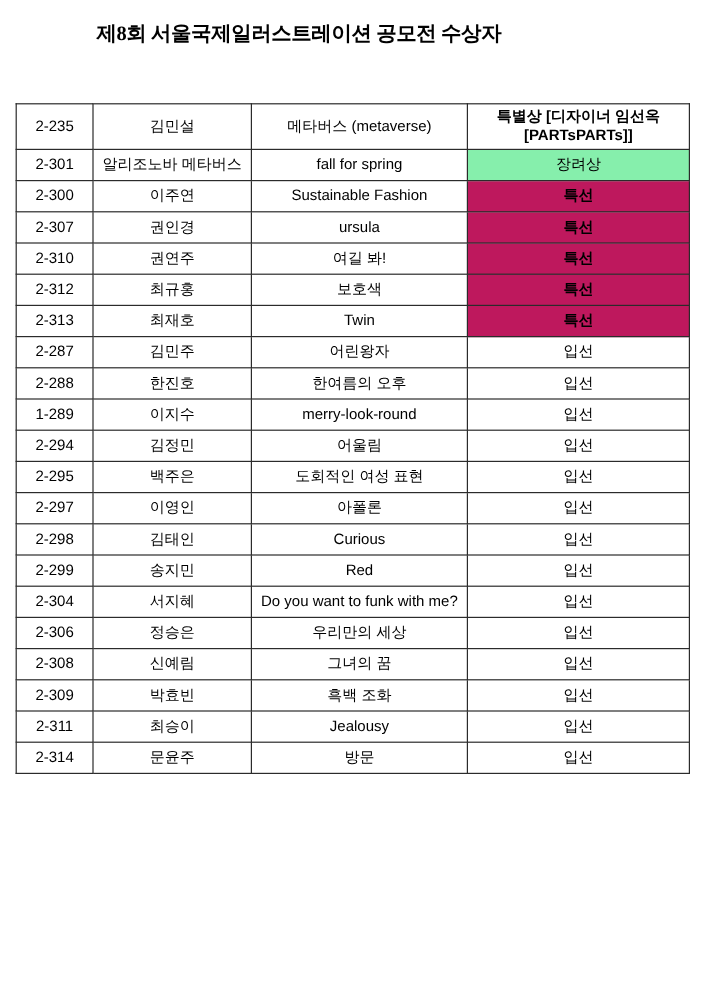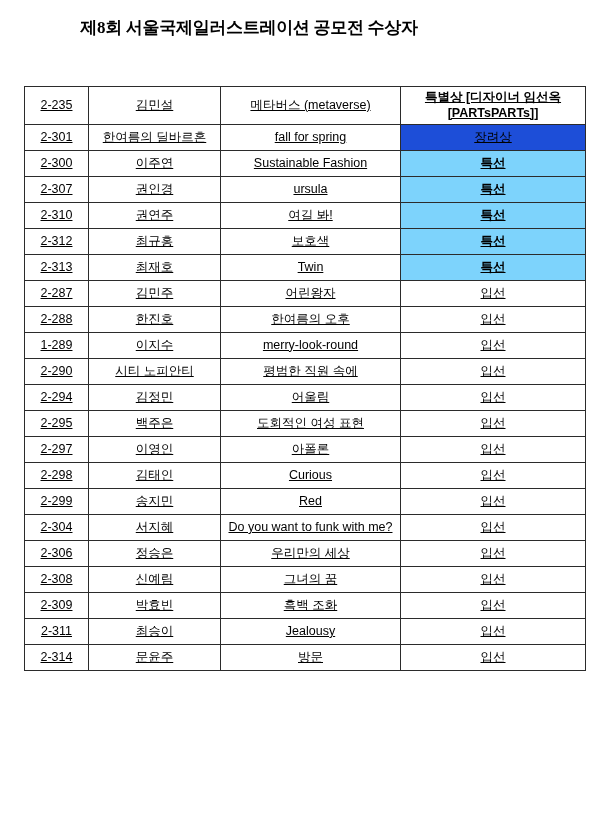--- a/index.html
+++ b/index.html
@@ -24,24 +24,23 @@
     text-align: center;
     font-size: 17px;
     font-weight: bold;
     letter-spacing: -0.3px;
     margin: 0;
     padding-top: 16px;
     font-family: "Liberation Serif", serif;
   }
   .table-wrap {
     position: absolute;
-    left: 24px;
+    left: 13px;
     top: 86px;
     width: 561px;
-    text-decoration: underline;
   }
   table.awards {
     border-collapse: collapse;
     width: 561px;
     table-layout: fixed;
   }
   table.awards td {
     border: 1px solid #2b2b2b;
     text-align: center;
     vertical-align: middle;
@@ -57,22 +56,22 @@
   col.c-title { width: 180px; }
   col.c-award { width: 185px; }
 
   td.code { font-size: 12.5px; }
   td.name { font-size: 12.5px; }
   td.title { font-size: 12.5px; }
   td.award { font-size: 12.5px; font-weight: normal; }
 
   td.award.bold { font-weight: bold; text-align: center; }
   .row-special td.award { font-weight: bold; }
-  .fill-blue { background: #7dd3fc; }
-  .fill-cream { background: #1d4ed8; }
+  .fill-blue { background: #be185d; }
+  .fill-cream { background: #86efac; }
 </style>
 </head>
 <body>
 
 <div class="page">
 
   <h1 class="doc-title">제8회 서울국제일러스트레이션 공모전 수상자</h1>
 
   <div class="table-wrap">
     <table class="awards">
@@ -84,21 +83,21 @@
       </colgroup>
       <tbody>
           <tr class="row-special">
             <td class="code">2-235</td>
             <td class="name">김민설</td>
             <td class="title">메타버스  (metaverse)</td>
             <td class="award bold">특별상  [디자이너 임선옥 [PARTsPARTs]]</td>
           </tr>
           <tr>
             <td class="code">2-301</td>
-            <td class="name">한여름의 딜바르혼</td>
+            <td class="name">알리조노바 메타버스</td>
             <td class="title">fall  for  spring</td>
             <td class="award fill-cream">장려상</td>
           </tr>
           <tr class="row-special">
             <td class="code">2-300</td>
             <td class="name">이주연</td>
             <td class="title">Sustainable  Fashion</td>
             <td class="award bold fill-blue">특선</td>
           </tr>
           <tr class="row-special">
@@ -137,26 +136,20 @@
             <td class="title">한여름의  오후</td>
             <td class="award">입선</td>
           </tr>
           <tr>
             <td class="code">1-289</td>
             <td class="name">이지수</td>
             <td class="title">merry-look-round</td>
             <td class="award">입선</td>
           </tr>
           <tr>
-            <td class="code">2-290</td>
-            <td class="name">시티  노피안티</td>
-            <td class="title">평범한  직원 속에</td>
-            <td class="award">입선</td>
-          </tr>
-          <tr>
             <td class="code">2-294</td>
             <td class="name">김정민</td>
             <td class="title">어울림</td>
             <td class="award">입선</td>
           </tr>
           <tr>
             <td class="code">2-295</td>
             <td class="name">백주은</td>
             <td class="title">도회적인  여성 표현</td>
             <td class="award">입선</td>

